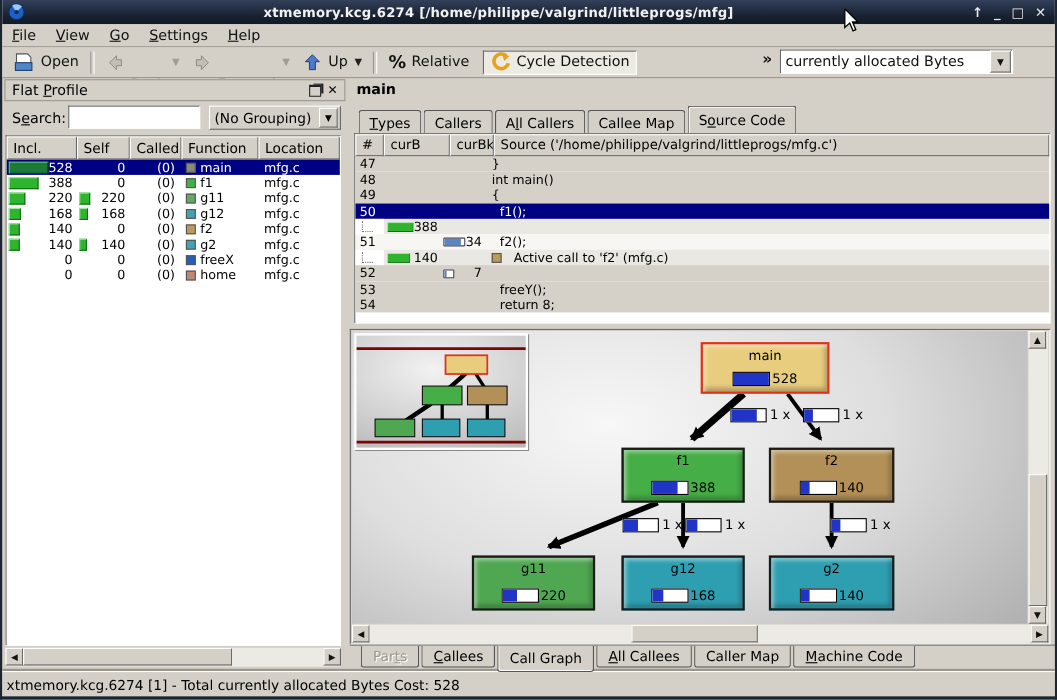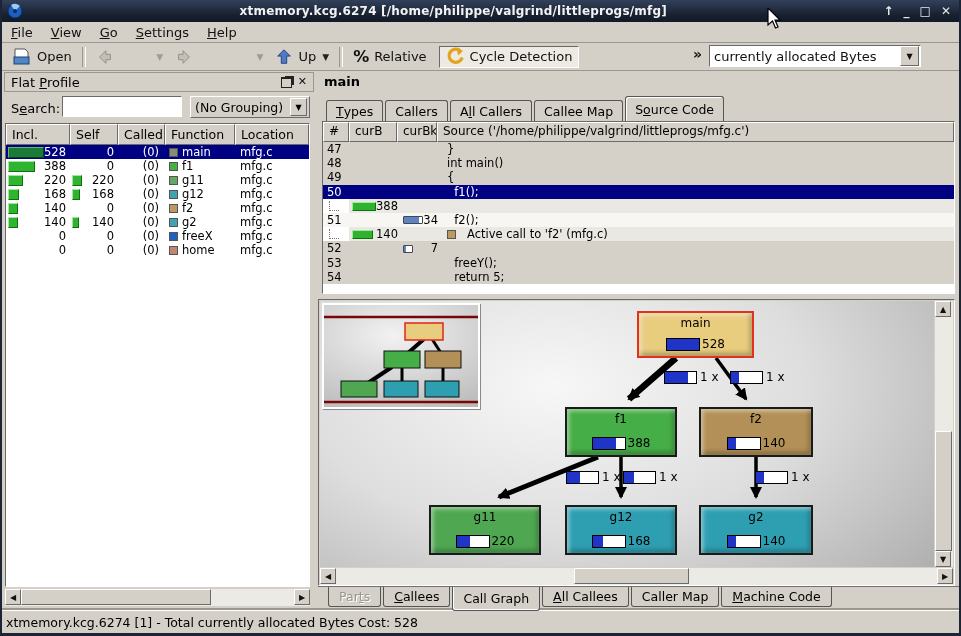--- a/index.html
+++ b/index.html
@@ -380,21 +380,21 @@
       <span class="tab active">
           <span>S</span>
           <span class="k">o</span>
           <span>urce Code</span>
         </span>
     </div>
 
     <div class="src-table">
       <div class="src-head">
         <span style="width:26px">#</span>
-        <span style="width:48px">curB</span>
+        <span style="width:60px">curB</span>
         <span style="width:40px">curBk</span>
         <span style="flex:1">Source ('/home/philippe/valgrind/littleprogs/mfg.c')</span>
       </div>
       <div class="src-row">
           <span class="s-num">47</span>
           <span class="s-curb"></span>
           <span class="s-curbk"></span>
           <span class="s-code">}</span>
         </div>
       <div class="src-row">
@@ -448,21 +448,21 @@
       <div class="src-row">
           <span class="s-num">53</span>
           <span class="s-curb"></span>
           <span class="s-curbk"></span>
           <span class="s-code">  freeY();</span>
         </div>
       <div class="src-row">
           <span class="s-num">54</span>
           <span class="s-curb"></span>
           <span class="s-curbk"></span>
-          <span class="s-code">  return 5;</span>
+          <span class="s-code">  return 8;</span>
         </div>
     </div>
   </div>
 
   <div class="graph-panel">
     <div class="graph-canvas">
       <svg class="edges" width="614" height="266" viewBox="0 0 614 266">
         <defs>
           <marker id="ah" markerUnits="userSpaceOnUse" markerWidth="18" markerHeight="18" refX="10" refY="6" orient="auto">
             <path d="M0,0 L12,6 L0,12 Z" fill="#000"></path>

